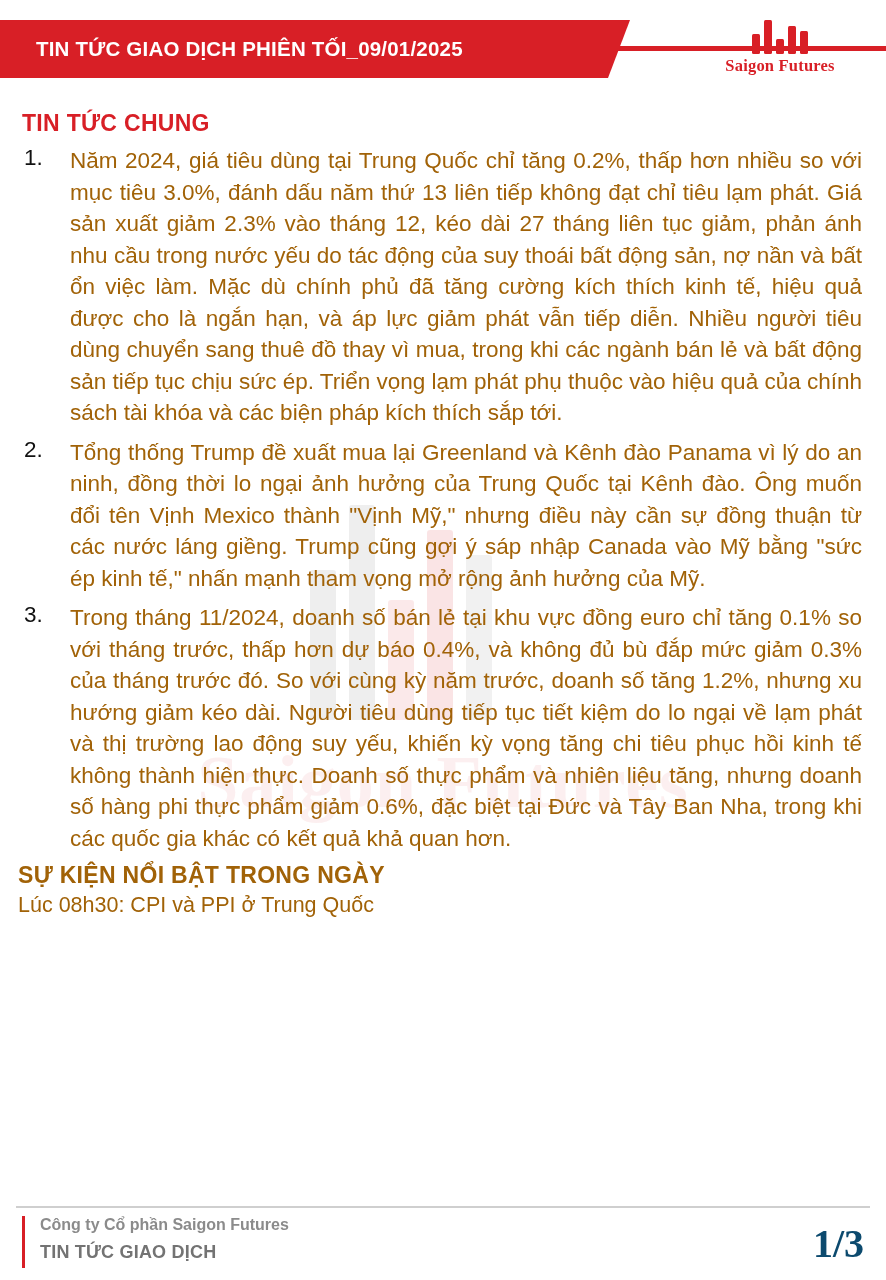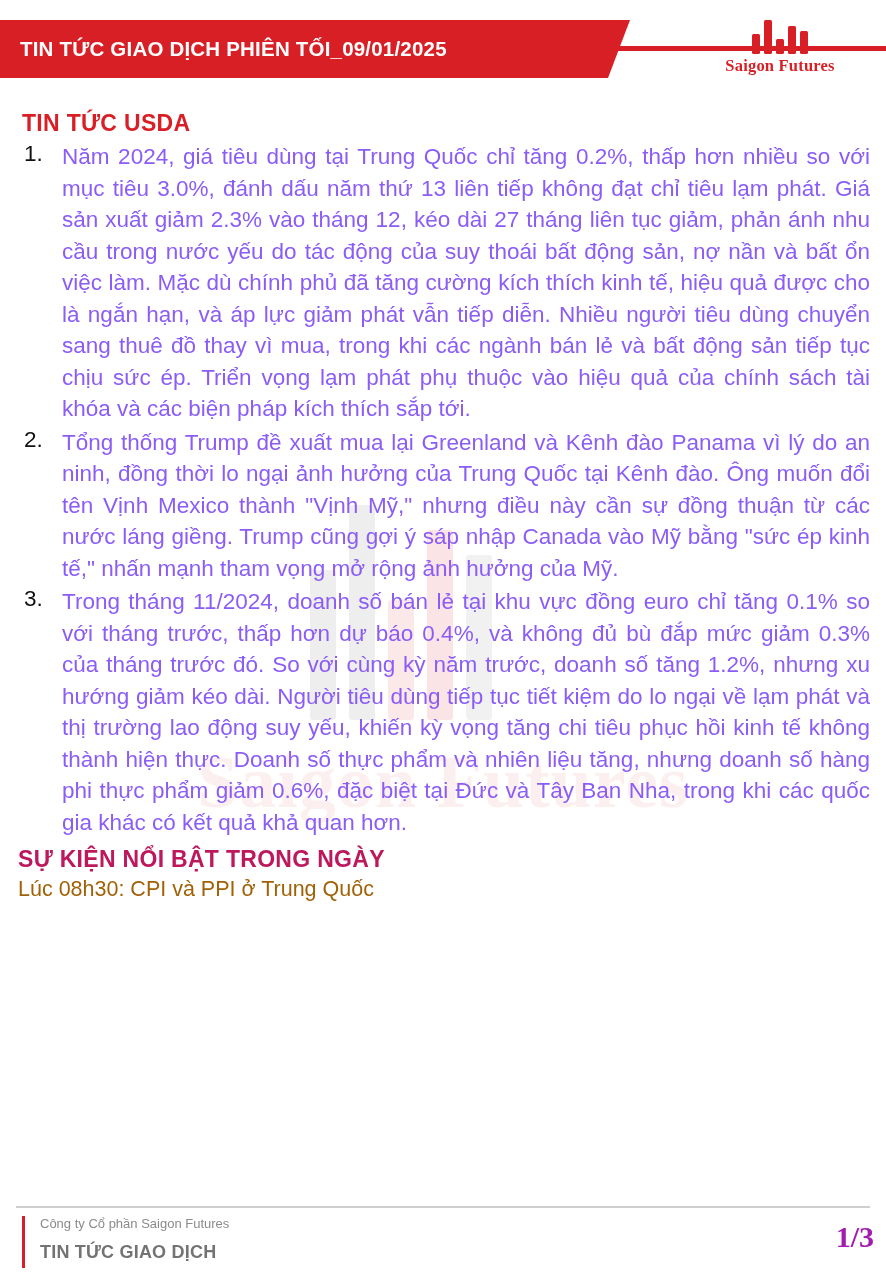--- a/index.html
+++ b/index.html
@@ -77,20 +77,21 @@
     display: flex;
     align-items: center;
     padding-left: 20px;
   }
   .header-bar .title {
     color: #ffffff;
     font-size: 20.5px;
     font-weight: bold;
     letter-spacing: 0.2px;
     white-space: nowrap;
+    margin-left: 16px;
   }
   .header-notch {
     position: absolute;
     left: 608px;
     top: 20px;
     width: 0;
     height: 0;
     border-top: 58px solid #d81f26;
     border-right: 22px solid transparent;
   }
@@ -168,25 +169,25 @@
     left: 8px;
     top: 0;
     font-size: 22.5px;
     color: #111;
   }
   .para {
     font-size: 22.5px;
     line-height: 1.40;
     text-align: justify;
     text-justify: inter-word;
-    color: #8b5cf6;
-    margin: 0;
+    color: #a16207;
+    margin: 8px;
   }
   h2.events-heading {
-    color: #be185d;
+    color: #a16207;
     font-size: 23px;
     font-weight: bold;
     margin: 8px 0 2px 2px;
     letter-spacing: 0.3px;
   }
   .event-line {
     font-size: 21.5px;
     line-height: 1.35;
     color: #a16207;
     margin: 0 0 2px 2px;
@@ -214,40 +215,40 @@
     left: 22px;
     top: 10px;
     width: 3px;
     height: 52px;
     background: #d81f26;
   }
   .footer-company {
     position: absolute;
     left: 40px;
     top: 10px;
-    font-size: 13px;
-    font-weight: normal;
+    font-size: 16px;
+    font-weight: bold;
     color: #8b8b8b;
   }
   .footer-sub {
     position: absolute;
     left: 40px;
     top: 36px;
     font-size: 18px;
     font-weight: bold;
     color: #737373;
     letter-spacing: 0.2px;
   }
   .footer-page {
     position: absolute;
-    right: 12px;
+    right: 22px;
     top: 14px;
-    font-size: 30px;
-    font-weight: bold;
-    color: #a21caf;
+    font-size: 40px;
+    font-weight: bold;
+    color: #0c4a6e;
     font-family: "Liberation Serif", serif;
   }
 </style>
 </head>
 <body>
 
 <div class="watermark">
   <div class="wm-bars">
     <i></i>
       <i></i>
@@ -270,21 +271,21 @@
         <i></i>
         <i></i>
         <i></i>
         <i></i>
     </div>
     <div class="brand-name">Saigon Futures</div>
   </div>
 </div>
 
 <div class="content">
-  <h2 class="section-heading">TIN TỨC USDA</h2>
+  <h2 class="section-heading">TIN TỨC CHUNG</h2>
 
   <ol class="news-list">
     <li>
       <p class="para">Năm 2024, giá tiêu dùng tại Trung Quốc chỉ tăng 0.2%, thấp hơn nhiều so với mục tiêu 3.0%, đánh dấu năm thứ 13 liên tiếp không đạt chỉ tiêu lạm phát. Giá sản xuất giảm 2.3% vào tháng 12, kéo dài 27 tháng liên tục giảm, phản ánh nhu cầu trong nước yếu do tác động của suy thoái bất động sản, nợ nần và bất ổn việc làm. Mặc dù chính phủ đã tăng cường kích thích kinh tế, hiệu quả được cho là ngắn hạn, và áp lực giảm phát vẫn tiếp diễn. Nhiều người tiêu dùng chuyển sang thuê đồ thay vì mua, trong khi các ngành bán lẻ và bất động sản tiếp tục chịu sức ép. Triển vọng lạm phát phụ thuộc vào hiệu quả của chính sách tài khóa và các biện pháp kích thích sắp tới.</p>
     </li>
     <li>
       <p class="para">Tổng thống Trump đề xuất mua lại Greenland và Kênh đào Panama vì lý do an ninh, đồng thời lo ngại ảnh hưởng của Trung Quốc tại Kênh đào. Ông muốn đổi tên Vịnh Mexico thành "Vịnh Mỹ," nhưng điều này cần sự đồng thuận từ các nước láng giềng. Trump cũng gợi ý sáp nhập Canada vào Mỹ bằng "sức ép kinh tế," nhấn mạnh tham vọng mở rộng ảnh hưởng của Mỹ.</p>
     </li>
     <li>
       <p class="para">Trong tháng 11/2024, doanh số bán lẻ tại khu vực đồng euro chỉ tăng 0.1% so với tháng trước, thấp hơn dự báo 0.4%, và không đủ bù đắp mức giảm 0.3% của tháng trước đó. So với cùng kỳ năm trước, doanh số tăng 1.2%, nhưng xu hướng giảm kéo dài. Người tiêu dùng tiếp tục tiết kiệm do lo ngại về lạm phát và thị trường lao động suy yếu, khiến kỳ vọng tăng chi tiêu phục hồi kinh tế không thành hiện thực. Doanh số thực phẩm và nhiên liệu tăng, nhưng doanh số hàng phi thực phẩm giảm 0.6%, đặc biệt tại Đức và Tây Ban Nha, trong khi các quốc gia khác có kết quả khả quan hơn.</p>

